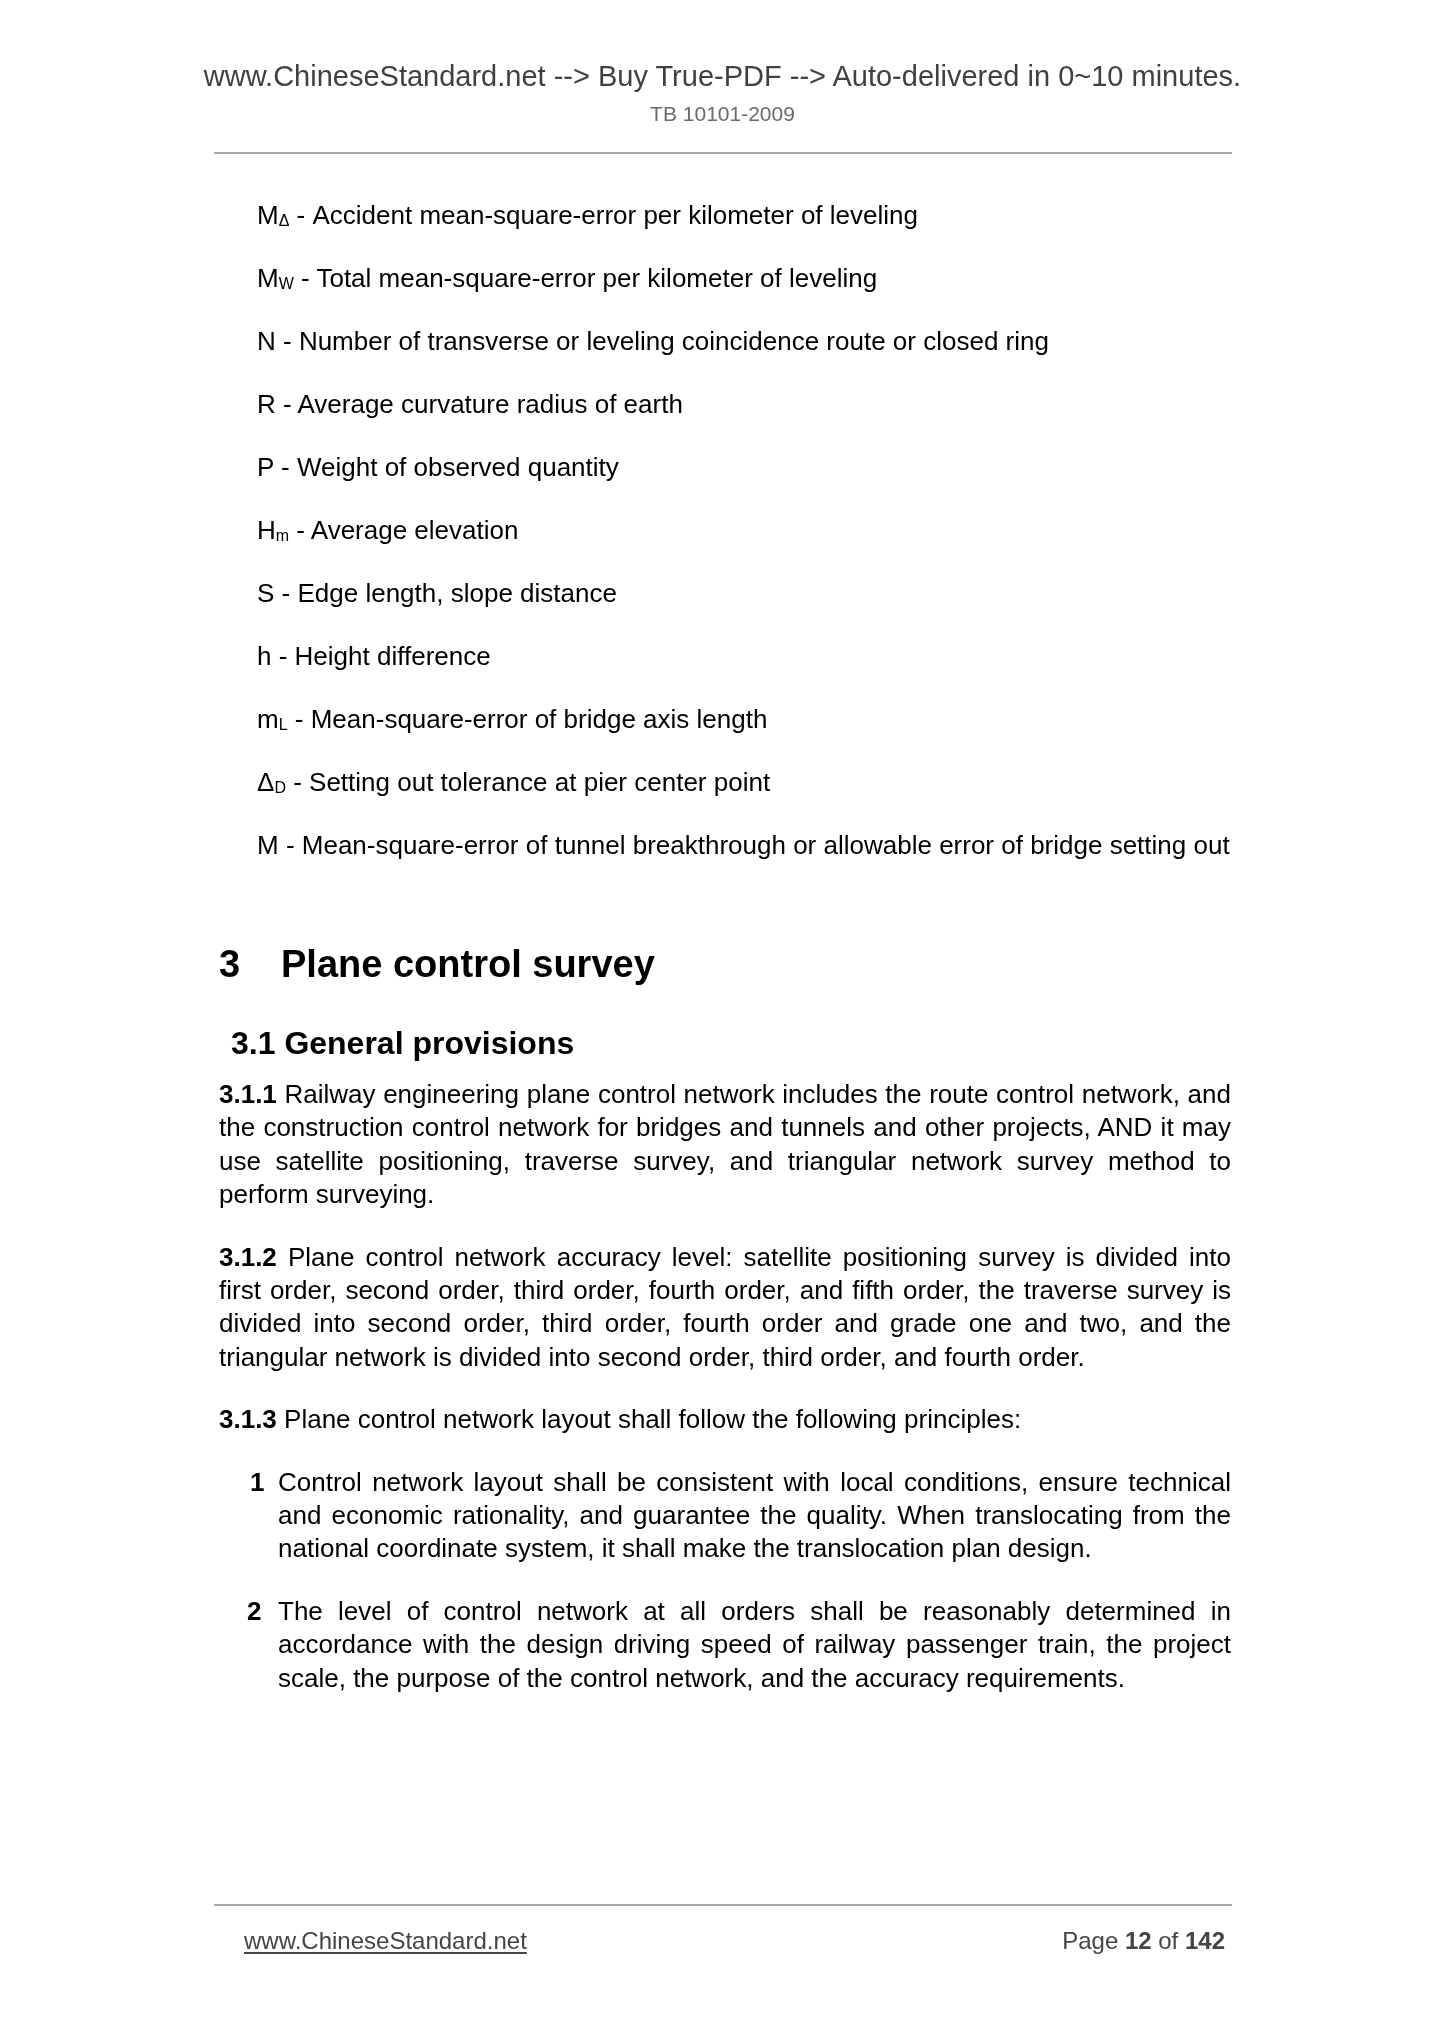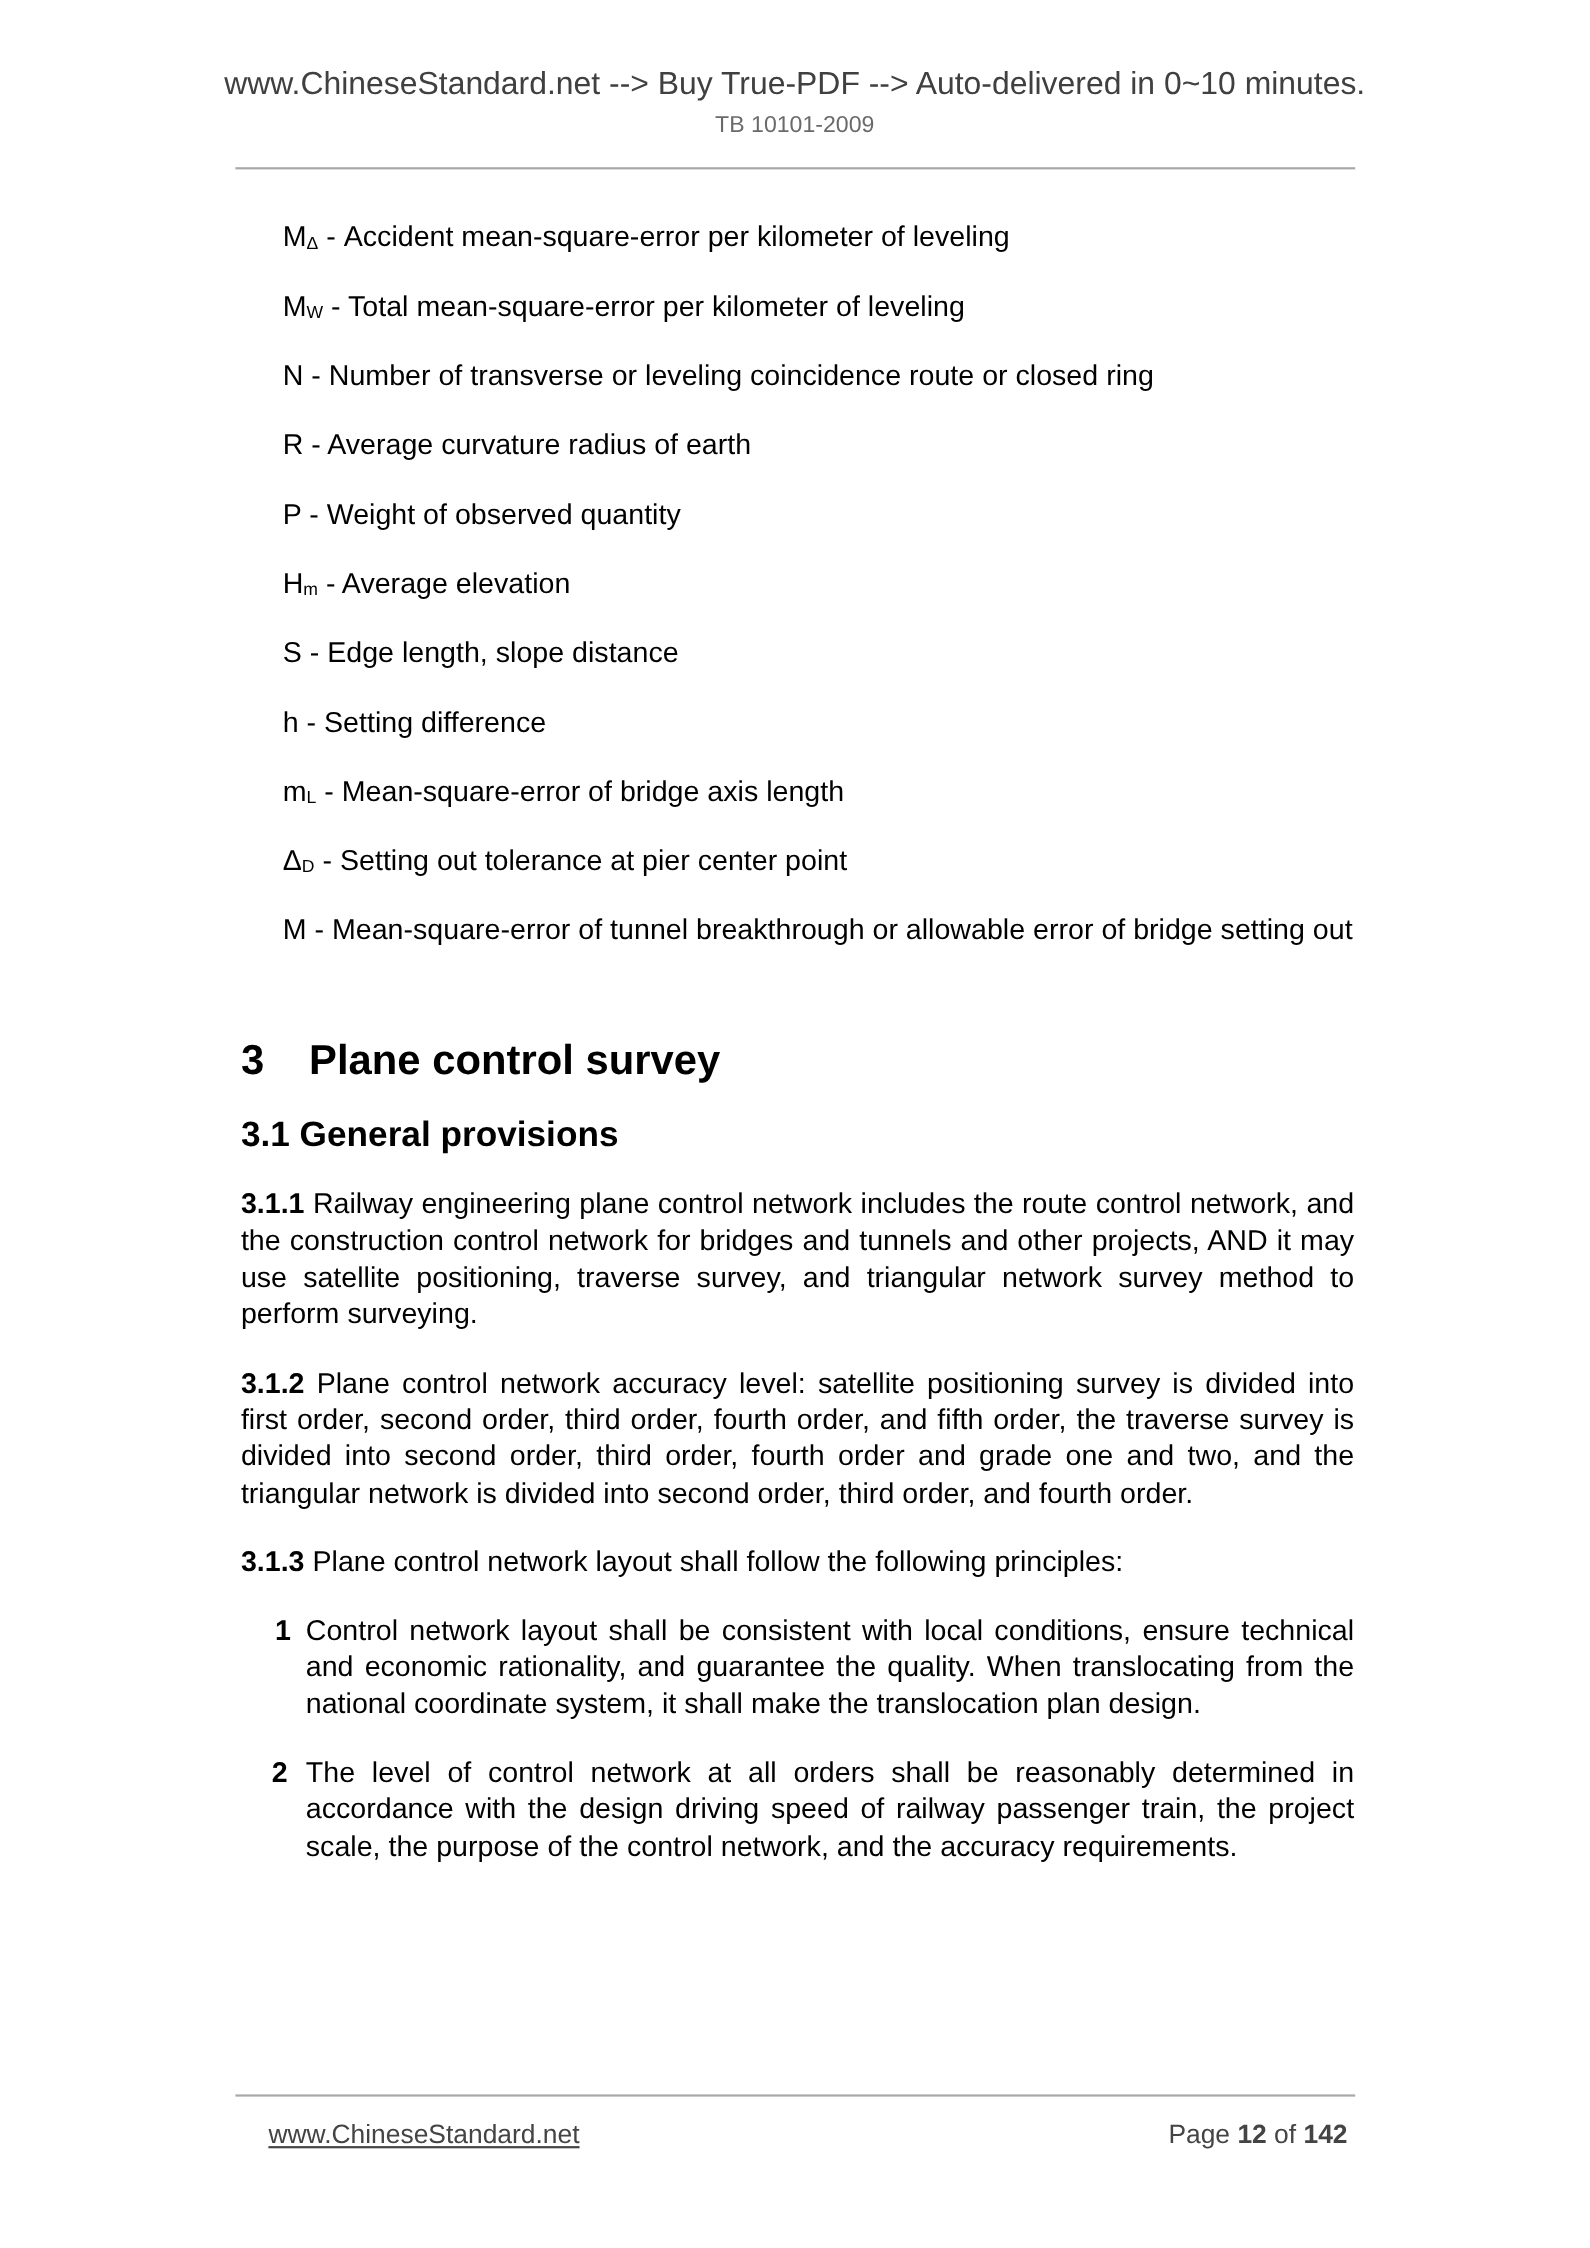--- a/index.html
+++ b/index.html
@@ -10,21 +10,21 @@
     .hdr-std { left: 0; width: 1445px; top: 101px; text-align: center; font-size: 21px; color: #6a6a6a; line-height: 26px; }
     .rule { left: 214px; width: 1018px; height: 0; border-top: 2px solid #a8a8a8; }
     .rule-top { top: 152px; }
     .rule-bot { top: 1904px; }
     .sym-list { left: 257px; top: 198px; width: 980px; margin: 0; padding: 0; list-style: none; }
     .sym-item { font-size: 26px; line-height: 34px; height: 63px; }
     .sym-item.two-line { height: auto; text-align: justify; }
     .sym sub { font-size: 16px; vertical-align: baseline; position: relative; top: 2px; }
     .h1 { left: 219px; top: 942px; font-size: 38px; font-weight: bold; line-height: 44px; margin: 0; white-space: nowrap; }
     .h1 .num { display: inline-block; width: 62px; }
-    .h2 { left: 219px; top: 1012px; font-size: 32px; font-weight: bold; line-height: 38px; margin: 0; }
+    .h2 { left: 219px; top: 1012px; font-size: 32px; font-weight: bold; line-height: 38px; margin: 12px; }
     .body { left: 219px; width: 1012px; top: 1078px; }
     .para { font-size: 26px; line-height: 33.4px; text-align: justify; margin: 0 0 29px 0; }
     .para b { font-weight: bold; }
     .list { margin: 0; padding: 0; list-style: none; }
     .li { font-size: 26px; line-height: 33.4px; text-align: justify; margin: 0 0 29px 0; padding-left: 59px; position: relative; }
     .li .n { position: absolute; left: 31px; font-weight: bold; }
     .li.tight { padding-left: 59px; }
     .li.tight .n { left: 28px; }
     .ftr-left { left: 244px; top: 1926px; font-size: 24px; color: #444; text-decoration: underline; text-underline-offset: 3px; line-height: 30px; }
     .ftr-right { right: 220px; top: 1926px; font-size: 24px; color: #444; line-height: 30px; }
@@ -38,21 +38,21 @@
 <div class="abs rule rule-top"></div>
 
 <ul class="abs sym-list">
   <li class="sym-item"><span class="sym"><span>M</span><sub>Δ</sub></span><span> - Accident mean-square-error per kilometer of leveling</span></li>
   <li class="sym-item"><span class="sym"><span>M</span><sub>W</sub></span><span> - Total mean-square-error per kilometer of leveling</span></li>
   <li class="sym-item"><span class="sym"><span>N</span><sub></sub></span><span> - Number of transverse or leveling coincidence route or closed ring</span></li>
   <li class="sym-item"><span class="sym"><span>R</span><sub></sub></span><span> - Average curvature radius of earth</span></li>
   <li class="sym-item"><span class="sym"><span>P</span><sub></sub></span><span> - Weight of observed quantity</span></li>
   <li class="sym-item"><span class="sym"><span>H</span><sub>m</sub></span><span> - Average elevation</span></li>
   <li class="sym-item"><span class="sym"><span>S</span><sub></sub></span><span> - Edge length, slope distance</span></li>
-  <li class="sym-item"><span class="sym"><span>h</span><sub></sub></span><span> - Setting difference</span></li>
+  <li class="sym-item"><span class="sym"><span>h</span><sub></sub></span><span> - Height difference</span></li>
   <li class="sym-item"><span class="sym"><span>m</span><sub>L</sub></span><span> - Mean-square-error of bridge axis length</span></li>
   <li class="sym-item"><span class="sym"><span>Δ</span><sub>D</sub></span><span> - Setting out tolerance at pier center point</span></li>
   <li class="sym-item two-line"><span class="sym"><span>M</span><sub></sub></span><span> - Mean-square-error of tunnel breakthrough or allowable error of bridge setting out</span></li>
 </ul>
 
 <h1 class="abs h1"><span class="num">3</span><span>Plane control survey</span></h1>
 <h2 class="abs h2">3.1 General provisions</h2>
 
 <div class="abs body">
   <p class="para"><b>3.1.1</b><span> Railway engineering plane control network includes the route control network, and the construction control network for bridges and tunnels and other projects, AND it may use satellite positioning, traverse survey, and triangular network survey method to perform surveying.</span></p>

